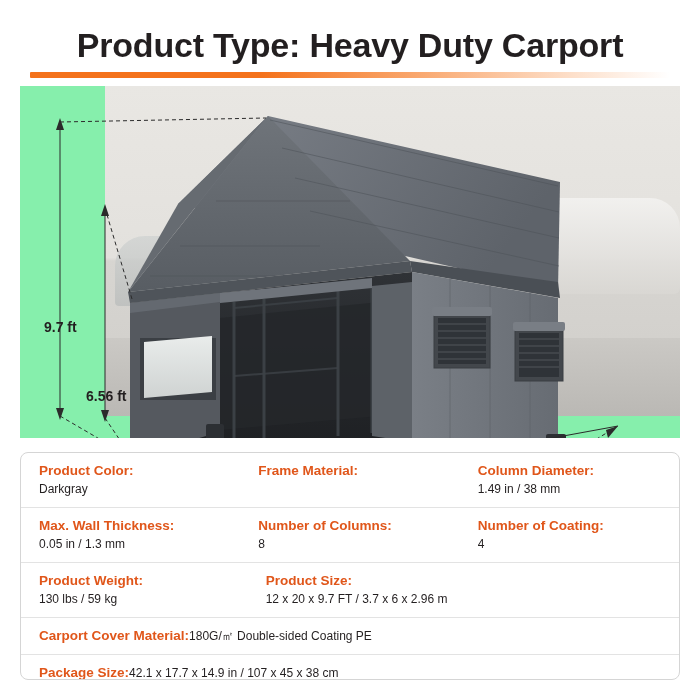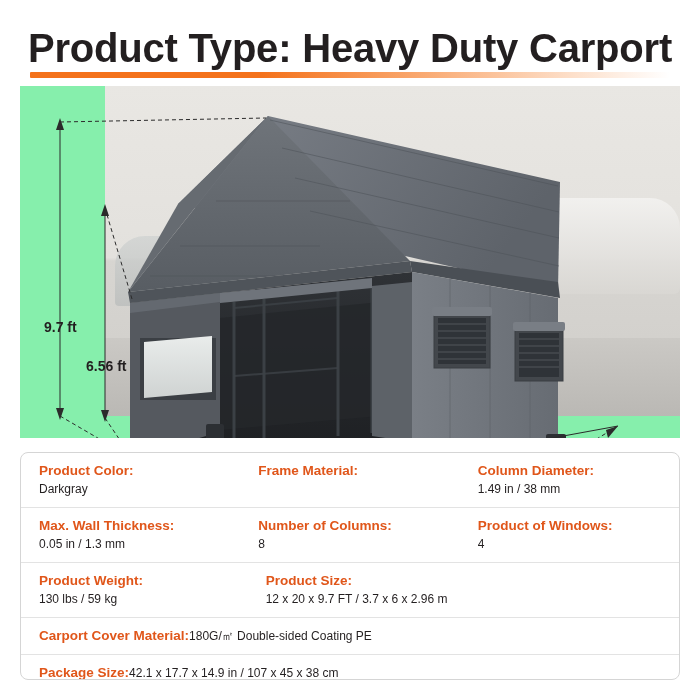--- a/index.html
+++ b/index.html
@@ -14,21 +14,21 @@
     position: relative;
     width: 700px; height: 700px;
     background: #ffffff;
   }
 
   
   .title {
     position: absolute;
     top: 26px; left: 0; width: 700px;
     text-align: center;
-    font-size: 40px;
+    font-size: 34px;
     font-weight: bold;
     color: #231f20;
     letter-spacing: -0.2px;
     white-space: nowrap;
   }
   .title-rule {
     position: absolute;
     top: 72px; left: 30px;
     width: 640px; height: 6px;
     background: linear-gradient(to right, #f4721b 0%, #f4721b 36%, #f9a66c 60%, #fde0cb 85%, #ffffff 100%);
@@ -82,21 +82,21 @@
 
   
   .dim {
     position: absolute;
     font-size: 14px;
     font-weight: bold;
     color: #231f20;
     white-space: nowrap;
   }
   .dim-97   { top: 233px; left: 24px; }
-  .dim-656  { top: 272px; left: 66px; }
+  .dim-656  { top: 302px; left: 66px; }
 
   
   .spec-table {
     position: absolute;
     top: 452px; left: 20px;
     width: 660px; height: 228px;
     border: 1px solid #d5d5d5;
     border-radius: 8px;
     background: #ffffff;
     overflow: hidden;
@@ -313,21 +313,21 @@
     <div class="spec-row">
       <div class="spec-cell">
         <div class="spec-label">Max. Wall Thickness:</div>
         <div class="spec-value">0.05 in / 1.3 mm</div>
       </div>
       <div class="spec-cell">
         <div class="spec-label">Number of Columns:</div>
         <div class="spec-value">8</div>
       </div>
       <div class="spec-cell">
-        <div class="spec-label">Product of Windows:</div>
+        <div class="spec-label">Number of Coating:</div>
         <div class="spec-value">4</div>
       </div>
     </div>
 
     <div class="spec-row">
       <div class="spec-cell">
         <div class="spec-label">Product Weight:</div>
         <div class="spec-value">130 lbs / 59 kg</div>
       </div>
       <div class="spec-cell" style="flex:2 1 0">

